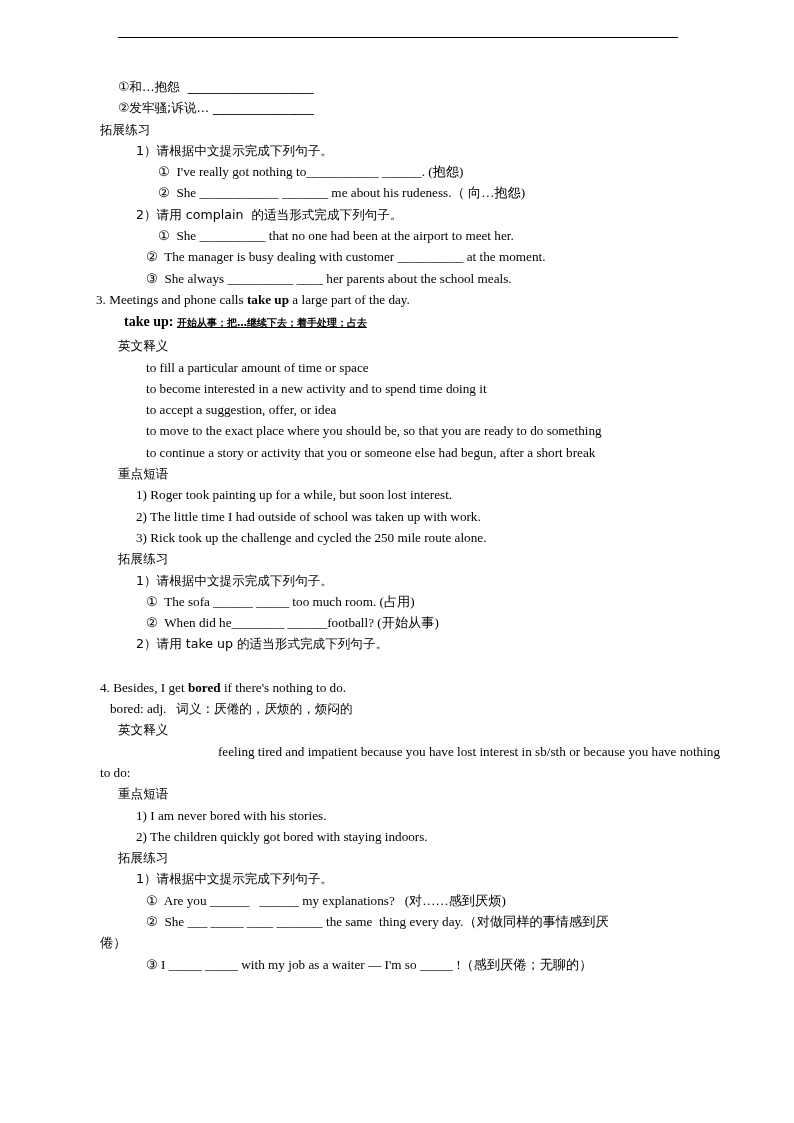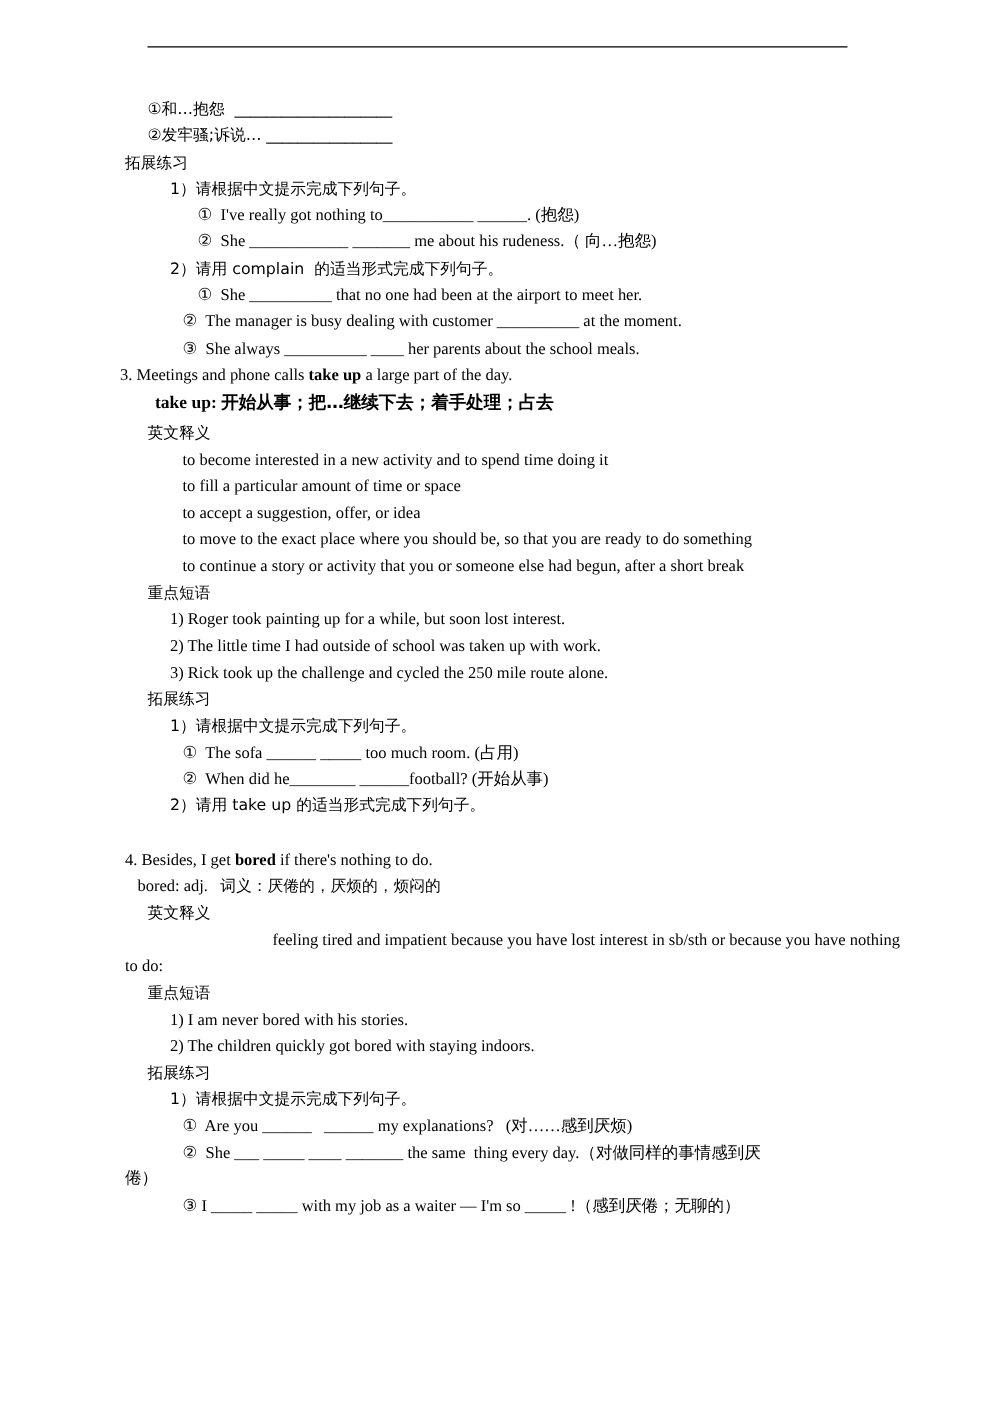--- a/index.html
+++ b/index.html
@@ -53,22 +53,23 @@
   .ind-3  { padding-left: 136px; }
   .ind-4  { padding-left: 146px; }
   .ind-5  { padding-left: 158px; }
 
   .cn {
     font-family: "DejaVu Sans", "Liberation Sans", sans-serif;
     font-size: 12.6px;
   }
   .cn-big {
     font-family: "DejaVu Sans", "Liberation Sans", sans-serif;
-    font-size: 14px;
+    font-size: 10px;
     font-weight: bold;
+    text-decoration: underline;
   }
   .bold { font-weight: bold; }
 
   .takeup-line {
     font-size: 14px;
     line-height: 24px;
     font-weight: bold;
     padding-left: 124px;
   }
   .gap-md { height: 9px; }
@@ -98,22 +99,22 @@
     <div class="line ind-3 cn">2）请用 complain  的适当形式完成下列句子。</div>
     <div class="line ind-5">①  She __________ that no one had been at the airport to meet her.</div>
     <div class="line ind-4">②  The manager is busy dealing with customer __________ at the moment.</div>
     <div class="line ind-4">③  She always __________ ____ her parents about the school meals.</div>
 
     <div class="line" style="padding-left:96px;"><span>3. Meetings and phone calls </span><span class="bold">take up</span><span> a large part of the day.</span></div>
 
     <div class="takeup-line"><span>take up:</span> <span class="cn-big">开始从事；把…继续下去；着手处理；占去</span></div>
 
     <div class="line ind-1 cn">英文释义</div>
+    <div class="line ind-4">to fill a particular amount of time or space</div>
     <div class="line ind-4">to become interested in a new activity and to spend time doing it</div>
-    <div class="line ind-4">to fill a particular amount of time or space</div>
     <div class="line ind-4">to accept a suggestion, offer, or idea</div>
     <div class="line ind-4">to move to the exact place where you should be, so that you are ready to do something</div>
     <div class="line ind-4">to continue a story or activity that you or someone else had begun, after a short break</div>
 
     <div class="line ind-1 cn">重点短语</div>
     <div class="line ind-3">1) Roger took painting up for a while, but soon lost interest.</div>
     <div class="line ind-3">2) The little time I had outside of school was taken up with work.</div>
     <div class="line ind-3">3) Rick took up the challenge and cycled the 250 mile route alone.</div>
 
     <div class="line ind-1 cn">拓展练习</div>

